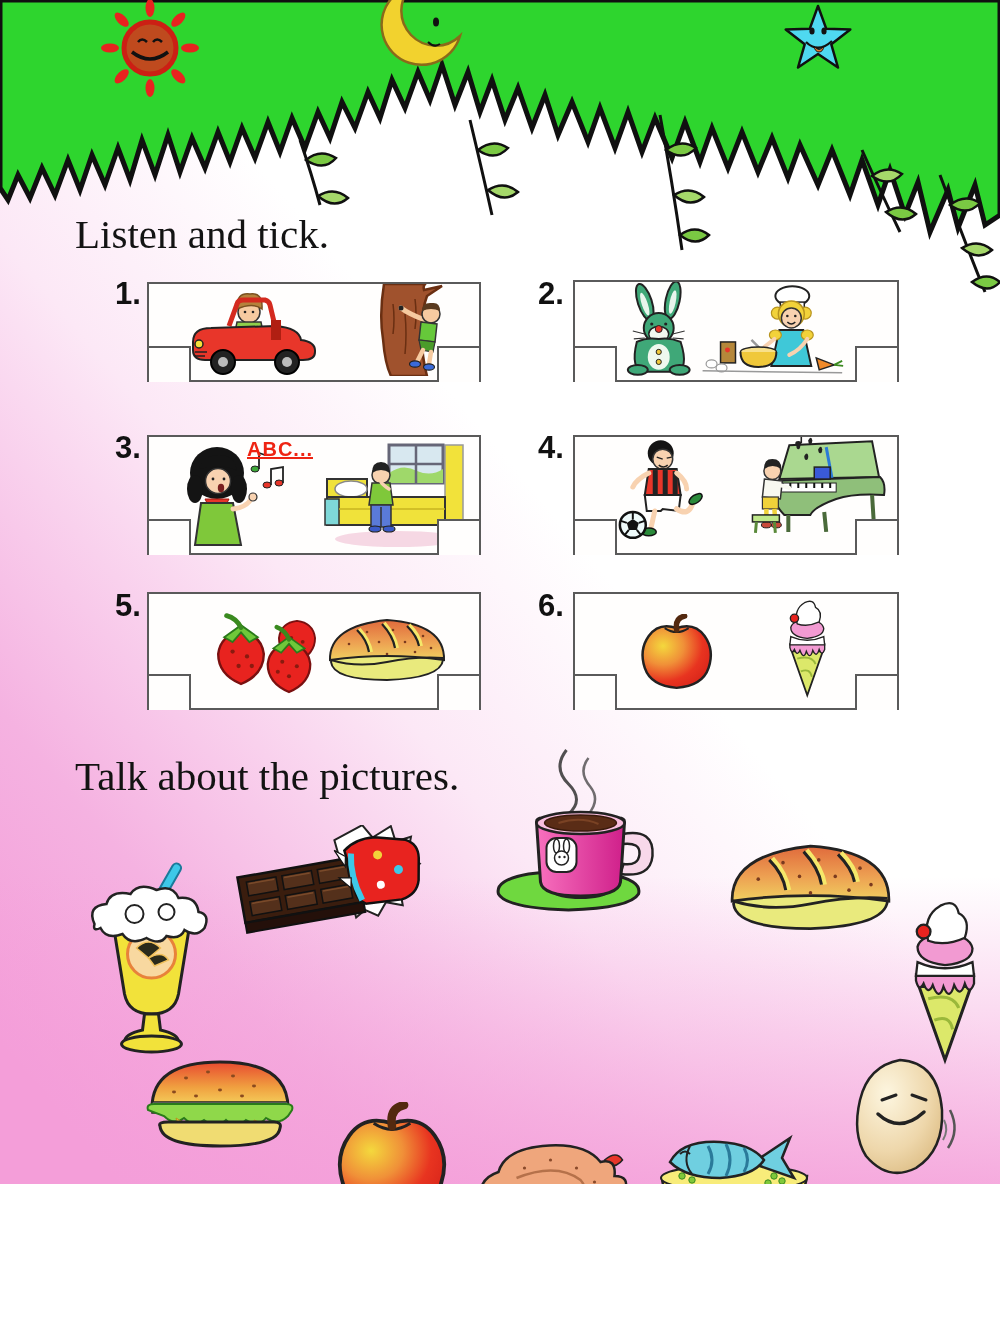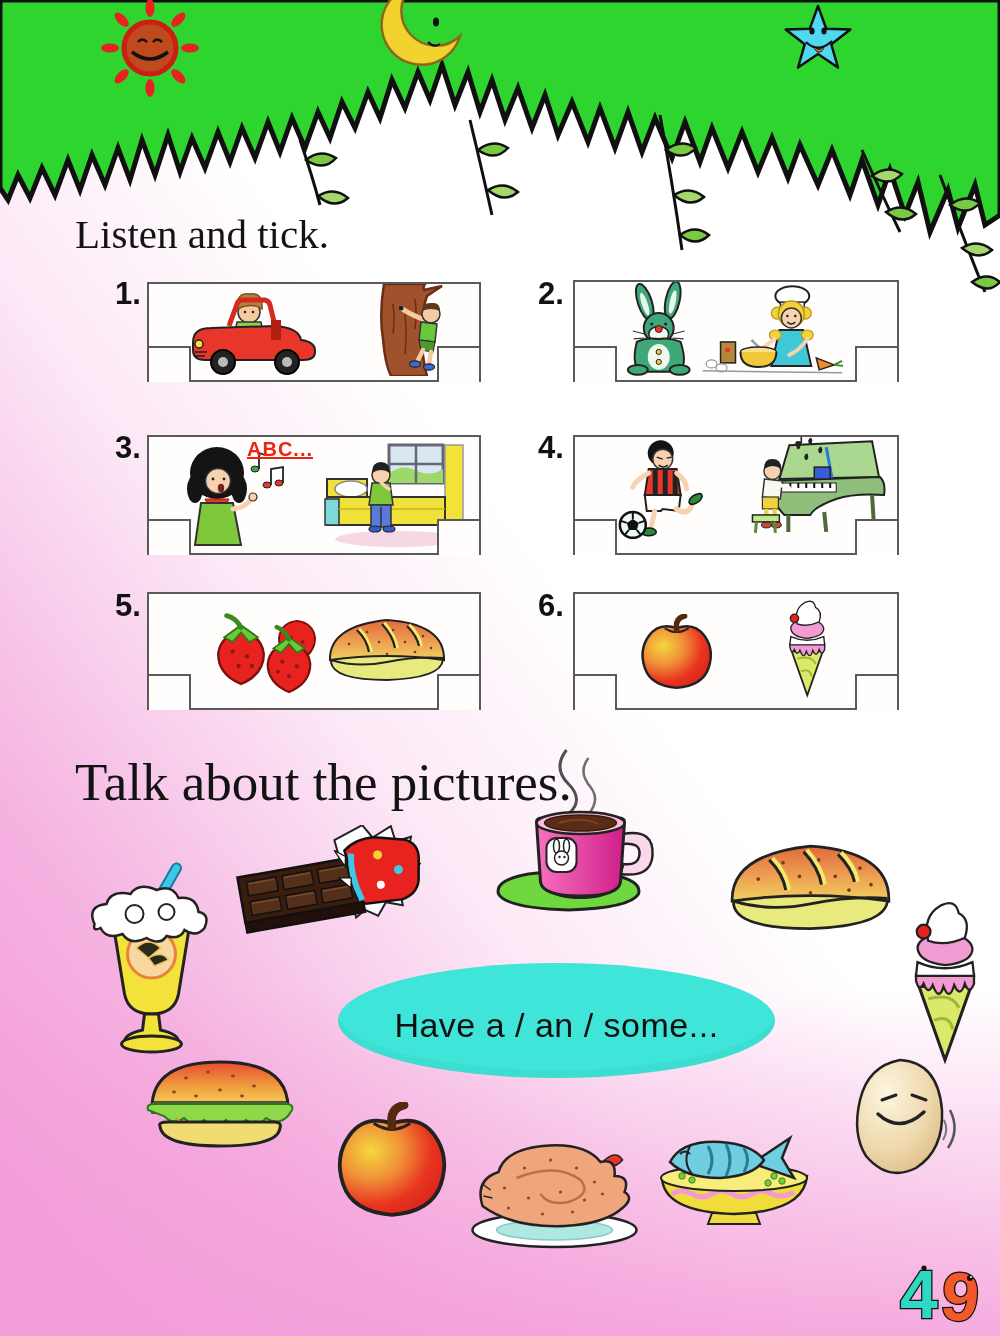--- a/index.html
+++ b/index.html
@@ -1,17 +1,17 @@
 <!DOCTYPE html>
 <html><head>
 <meta charset="utf-8">
 <style>
   html,body{margin:0;padding:0;}
   #page{
-    position:relative; width:1000px; height:1336px; overflow:hidden;
+    position:relative; width:1000px; height:1184px; overflow:hidden;
     font-family:"Liberation Sans",sans-serif;
     background:
       linear-gradient(to top, rgba(244,158,217,.85) 0%, rgba(244,158,217,0) 26%),
       linear-gradient(to top right, #f49ed9 6%, #f5b2e1 20%, #fce8f6 40%, #ffffff 56%);
   }
   .abs{position:absolute;}
   .h-serif{position:absolute; font-family:"Liberation Serif",serif; color:#131313;}
   .num{position:absolute; font:700 31px "Liberation Sans",sans-serif; color:#111;}
   .pic-box{position:absolute; background:#fffefd; border:2px solid #5a5a5a;}
   .tick{position:absolute; width:40px; height:34px; background:#fffefd;}
@@ -151,21 +151,21 @@
     <g>
       <polygon points="818,6 826.2,28.7 850.3,29.5 831.3,44.3 838,67.5 818,54 798,67.5 804.7,44.3 785.7,29.5 809.8,28.7" fill="#4fd9f0" stroke="#101010" stroke-width="2.5" stroke-linejoin="round"></polygon>
       <ellipse cx="812" cy="31" rx="2.6" ry="3.6" fill="#111"></ellipse>
       <ellipse cx="824" cy="31" rx="2.6" ry="3.6" fill="#111"></ellipse>
       <path d="M806,42 Q818,54 832,41" stroke="#111" stroke-width="2.2" fill="none"></path>
       <path d="M814,46 q5,7 10,0 q-1,6 -5,6 q-4,0 -5,-6 Z" fill="#f07a2a" stroke="#111" stroke-width="1"></path>
     </g>
   </svg>
 
   <div class="h-serif" style="left:75px; top:210px; font-size:41px;">Listen and tick.</div>
-  <div class="h-serif" style="left:75px; top:752px; font-size:53px;text-align:right;">Talk about the pictures.</div>
+  <div class="h-serif" style="left:75px; top:752px; font-size:41px;text-align:right;">Talk about the pictures.</div>
 
   <span class="num" style="left:115px; top:276px;">1.</span>
   <div class="pic-box" style="left:147px; top:282px; width:330px; height:96px;">
     <svg width="326" height="92" viewBox="0 0 326 92">
       <g>
         <circle cx="100" cy="28" r="11" fill="#f6caa0" stroke="#333" stroke-width="1.5"></circle>
         <path d="M88,25 Q87,8 101,10 Q114,8 113,25 Q104,18 88,25 Z" fill="#b5813b" stroke="#7a5020" stroke-width="1.5"></path>
         <circle cx="96" cy="28" r="1.3" fill="#222"></circle>
           <circle cx="104" cy="28" r="1.3" fill="#222"></circle>
         <path d="M88,38 L112,38 L116,58 L84,58 Z" fill="#8fcf4a" stroke="#333" stroke-width="1.5"></path>
@@ -465,23 +465,20 @@
   </svg>
 
   <svg class="abs" style="left:728px; top:830px;" width="165" height="112" viewBox="0 0 120 70">
     <use href="#sym-bread"></use>
   </svg>
 
   <svg class="abs" style="left:895px; top:898px;" width="100" height="168" viewBox="0 0 50 110">
     <use href="#sym-icecream"></use>
   </svg>
 
-  <div class="bubble">
-    <span>Have a / an / some...</span>
-  </div>
 
   <svg class="abs" style="left:138px; top:1052px;" width="165" height="115" viewBox="0 0 165 115">
     <path d="M14,56 Q14,10 82,10 Q150,10 150,56 Z" fill="url(#gradBun)" stroke="#222" stroke-width="3"></path>
     <g fill="#8a4a1f">
       <ellipse cx="48" cy="26" rx="2" ry="1.4"></ellipse>
         <ellipse cx="70" cy="20" rx="2" ry="1.4"></ellipse>
         <ellipse cx="95" cy="24" rx="2" ry="1.4"></ellipse>
       <ellipse cx="116" cy="34" rx="2" ry="1.4"></ellipse>
         <ellipse cx="36" cy="40" rx="2" ry="1.4"></ellipse>
         <ellipse cx="82" cy="38" rx="2" ry="1.4"></ellipse>

